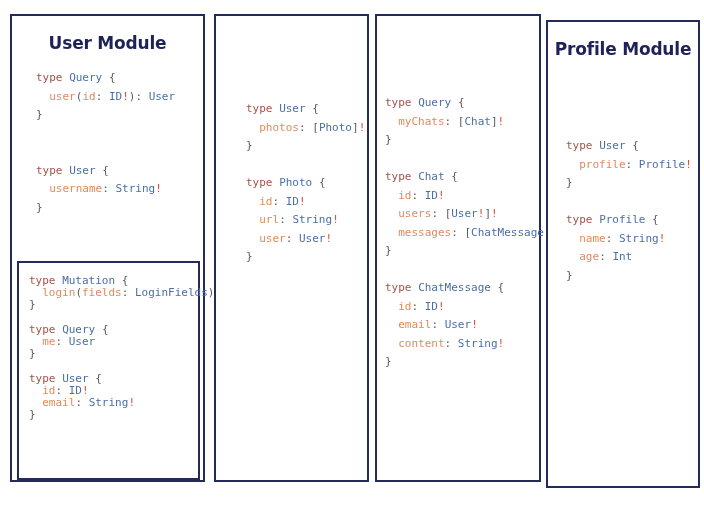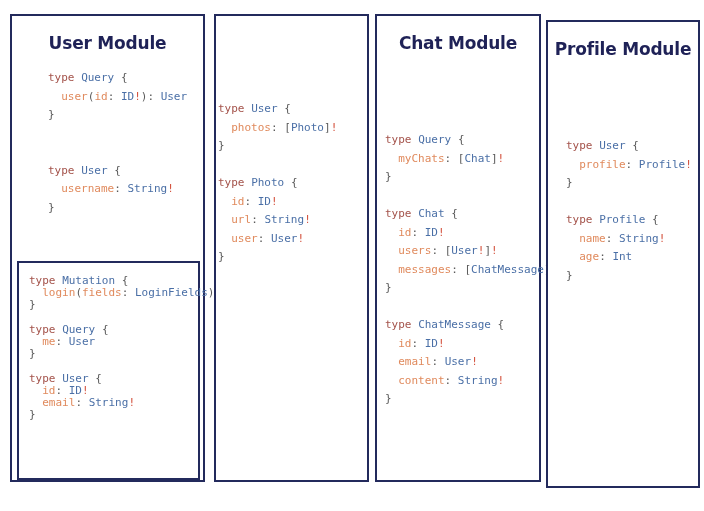--- a/index.html
+++ b/index.html
@@ -59,22 +59,22 @@
   .punct   { color: #5a5a5a; }
   .bang    { color: #d4533f; }
   .brak    { color: #5a5a5a; }
 
   
   #card-user      { left: 10px;  top: 14px;  width: 195px; height: 468px; }
   #card-gallery   { left: 214px; top: 14px;  width: 155px; height: 468px; }
   #card-chat      { left: 375px; top: 14px;  width: 166px; height: 468px; }
   #card-profile   { left: 546px; top: 20px;  width: 154px; height: 468px; }
 
-  #card-user .code   { margin-left: 36px; margin-top: 16px; }
-  #card-gallery .code{ margin-left: 2px; margin-top: 84px; }
+  #card-user .code   { margin-left: 24px; margin-top: 16px; }
+  #card-gallery .code{ margin-left: 30px; margin-top: 84px; }
   #card-chat .code   { margin-left: 8px;  margin-top: 78px; }
   #card-profile .code{ margin-left: 18px; margin-top: 78px; }
 
   
   #card-auth {
     position: absolute;
     left: 5px;
     top: 245px;
     width: 183px;
     height: 219px;
@@ -132,21 +132,20 @@
 <span class="punct">}</span>
 
 <span class="kw">type</span> <span class="tname">Photo</span> <span class="punct">{</span>
   <span class="field">id</span><span class="punct">:</span> <span class="tname">ID</span><span class="bang">!</span>
   <span class="field">url</span><span class="punct">:</span> <span class="tname">String</span><span class="bang">!</span>
   <span class="field">user</span><span class="punct">:</span> <span class="tname">User</span><span class="bang">!</span>
 <span class="punct">}</span></div>
   </div>
 
   <div class="card" id="card-chat">
-    <div class="card-title">Chat Module</div>
     <div class="code"><span class="kw">type</span> <span class="tname">Query</span> <span class="punct">{</span>
   <span class="field">myChats</span><span class="punct">:</span> <span class="brak">[</span><span class="tname">Chat</span><span class="brak">]</span><span class="bang">!</span>
 <span class="punct">}</span>
 
 <span class="kw">type</span> <span class="tname">Chat</span> <span class="punct">{</span>
   <span class="field">id</span><span class="punct">:</span> <span class="tname">ID</span><span class="bang">!</span>
   <span class="field">users</span><span class="punct">:</span> <span class="brak">[</span><span class="tname">User</span><span class="bang">!</span><span class="brak">]</span><span class="bang">!</span>
   <span class="field">messages</span><span class="punct">:</span> <span class="brak">[</span><span class="tname">ChatMessage</span><span class="brak">]</span><span class="bang">!</span>
 <span class="punct">}</span>
 

